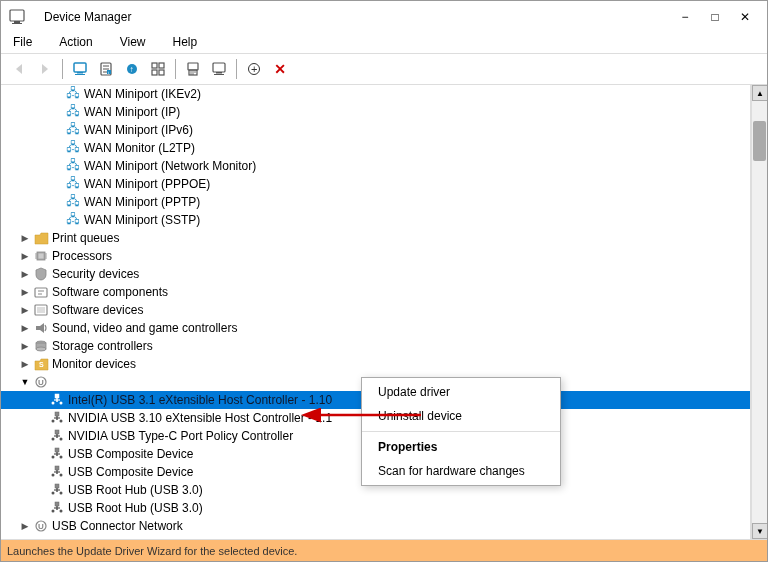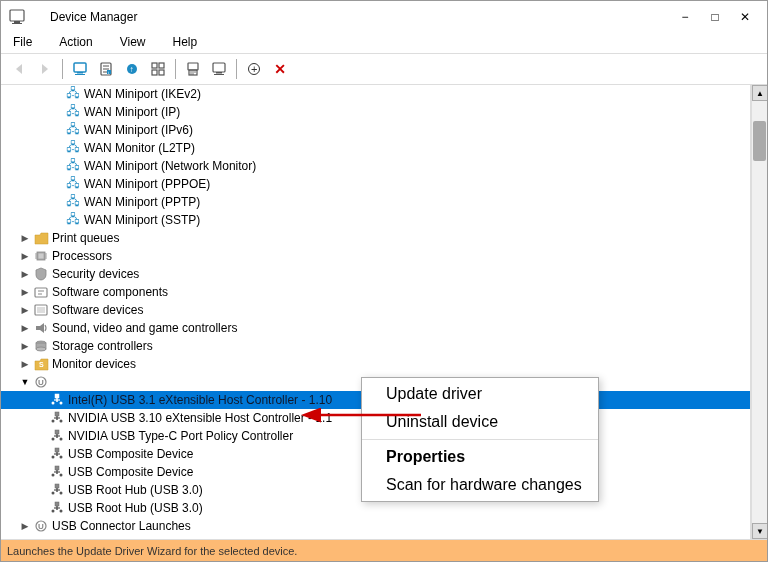--- a/index.html
+++ b/index.html
@@ -23,21 +23,21 @@
       background: #fff;
       padding: 6px 8px 4px 8px;
       display: flex;
       align-items: center;
       justify-content: space-between;
       border-bottom: none;
     }
     .title-bar-left {
       display: flex;
       align-items: center;
-      gap: 22px;
+      gap: 16px;
     }
     .title-text {
       font-size: 12px;
       font-weight: normal;
     }
     .title-controls {
       display: flex;
       gap: 2px;
     }
     .title-btn {
@@ -142,22 +142,21 @@
       background: #fff;
       border: 1px solid #aaa;
       box-shadow: 2px 2px 8px rgba(0,0,0,0.2);
       z-index: 100;
       min-width: 200px;
       padding: 2px 0;
     }
     .ctx-item {
       padding: 5px 16px;
       cursor: pointer;
-      font-size: 16px;
-      margin-left: 8px;
+      font-size: 12px;
     }
     .ctx-item.bold { font-weight: bold; }
     .ctx-separator {
       border: none;
       border-top: 1px solid #ddd;
       margin: 3px 0;
     }
     
     .arrow-container {
       position: absolute;
@@ -580,21 +579,21 @@
 
       <div class="tree-item">
         <span class="indent" style="width:16px"></span>
         <span class="expander">▶</span>
         <div class="item-icon">
           <svg width="14" height="14" viewBox="0 0 14 14">
             <circle cx="7" cy="7" r="5" fill="none" stroke="#888" stroke-width="1.2"></circle>
             <text x="4" y="10" font-size="8" fill="#888" font-weight="bold">U</text>
           </svg>
         </div>
-        <span class="item-text">USB Connector Launches</span>
+        <span class="item-text">USB Connector Network</span>
       </div>
 
       <div class="context-menu">
         <div class="ctx-item">Update driver</div>
         <div class="ctx-item">Uninstall device</div>
         <hr class="ctx-separator">
         <div class="ctx-item bold">Properties</div>
         <div class="ctx-item">Scan for hardware changes</div>
       </div>
 

